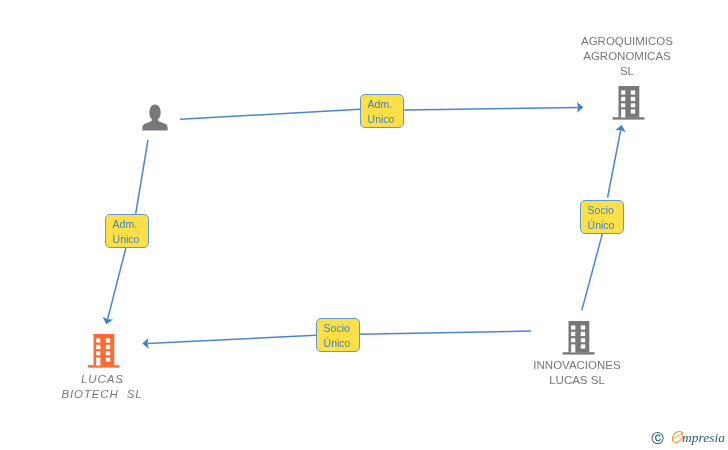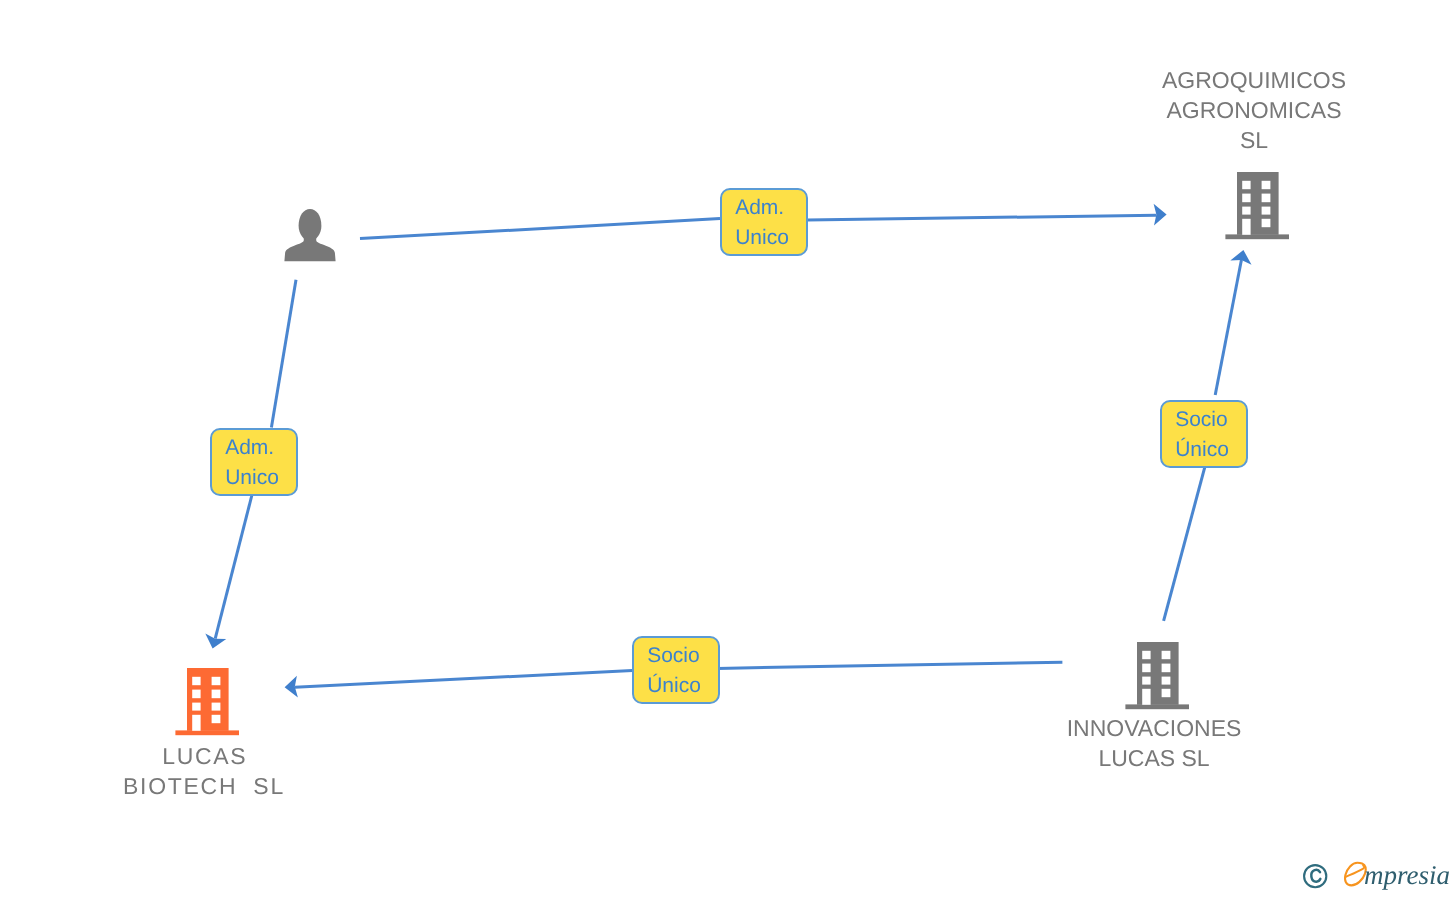--- a/index.html
+++ b/index.html
@@ -4,21 +4,21 @@
 <style>
   html,body{margin:0;padding:0;}
   body{width:728px;height:450px;background:#ffffff;
        font-family:"Liberation Sans",sans-serif;overflow:hidden;}
   #stage{position:relative;width:728px;height:450px;background:#ffffff;}
   #edges{position:absolute;left:0;top:0;width:728px;height:450px;}
   .node-icon{position:absolute;}
   .node-label{position:absolute;text-align:center;color:#787878;font-size:13px;
               line-height:15px;white-space:pre;}
   .node-label.co{font-size:11.5px;line-height:15.3px;}
-  .node-label.spaced{letter-spacing:0.85px;text-indent:0.85px;}
+  .node-label.spaced{letter-spacing:0.85px;text-indent:0.85px;font-style:italic;}
   .edge-label{position:absolute;border:1.6px solid #5b9bd5;border-radius:5px;
               background:#fde047;color:#3c82cd;font-size:10.5px;line-height:14.9px;
               white-space:pre;box-sizing:border-box;padding-right:2px;
               display:flex;align-items:center;justify-content:center;padding-top:1px;}
   .wm{position:absolute;left:0;top:0;width:640px;height:450px;}
 </style>
 </head>
 <body>
 
 <div id="stage">

